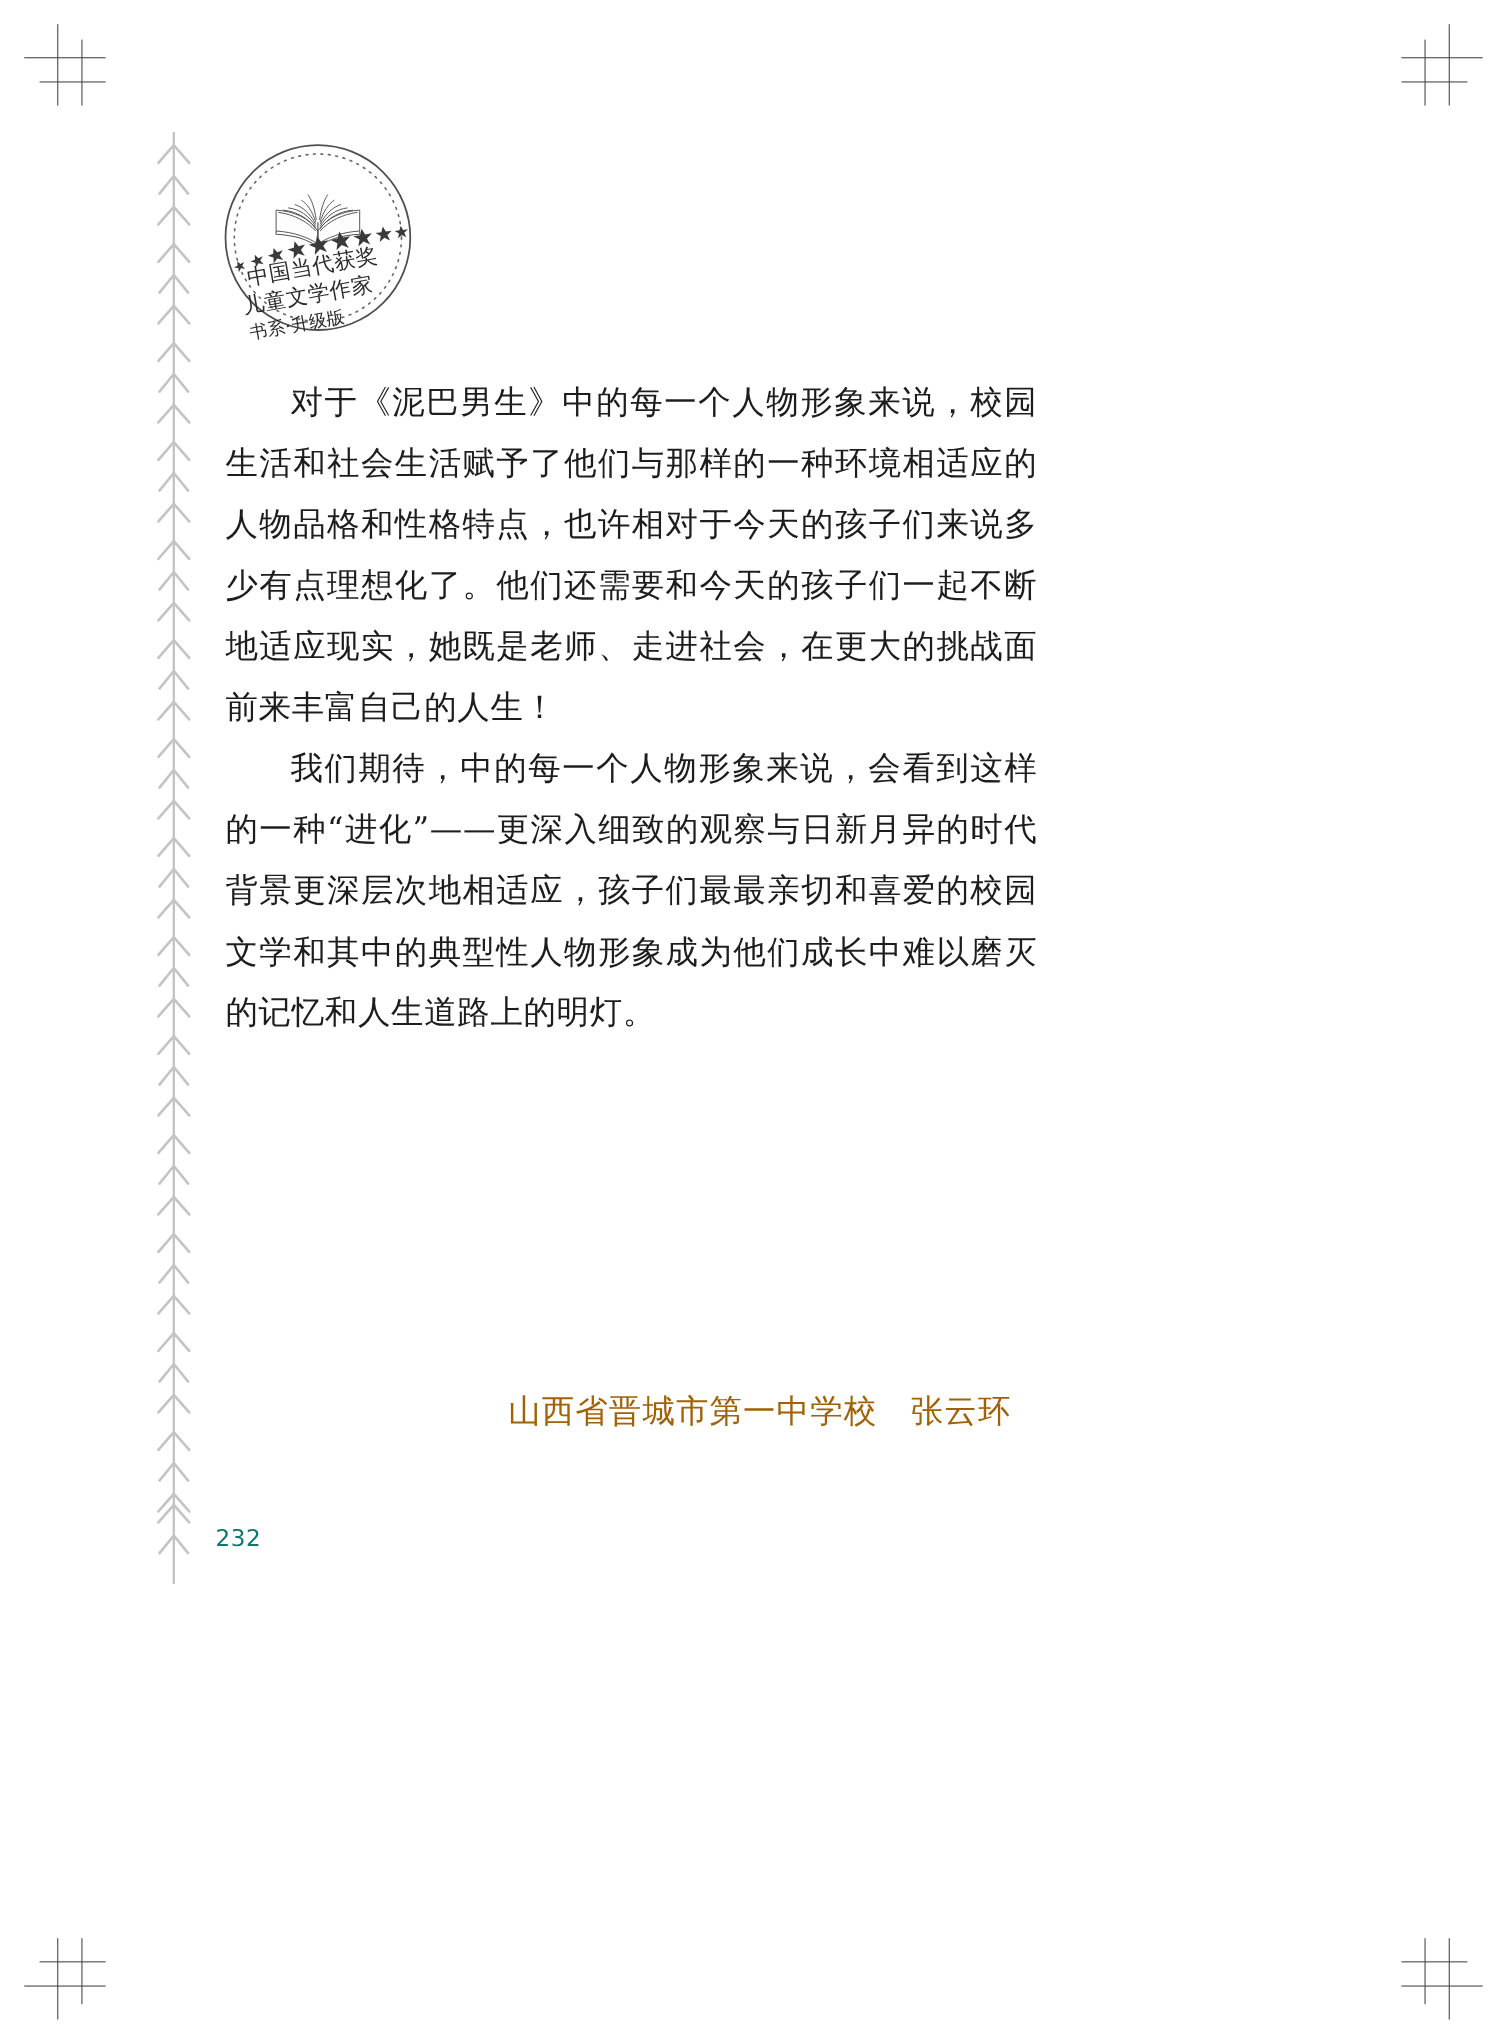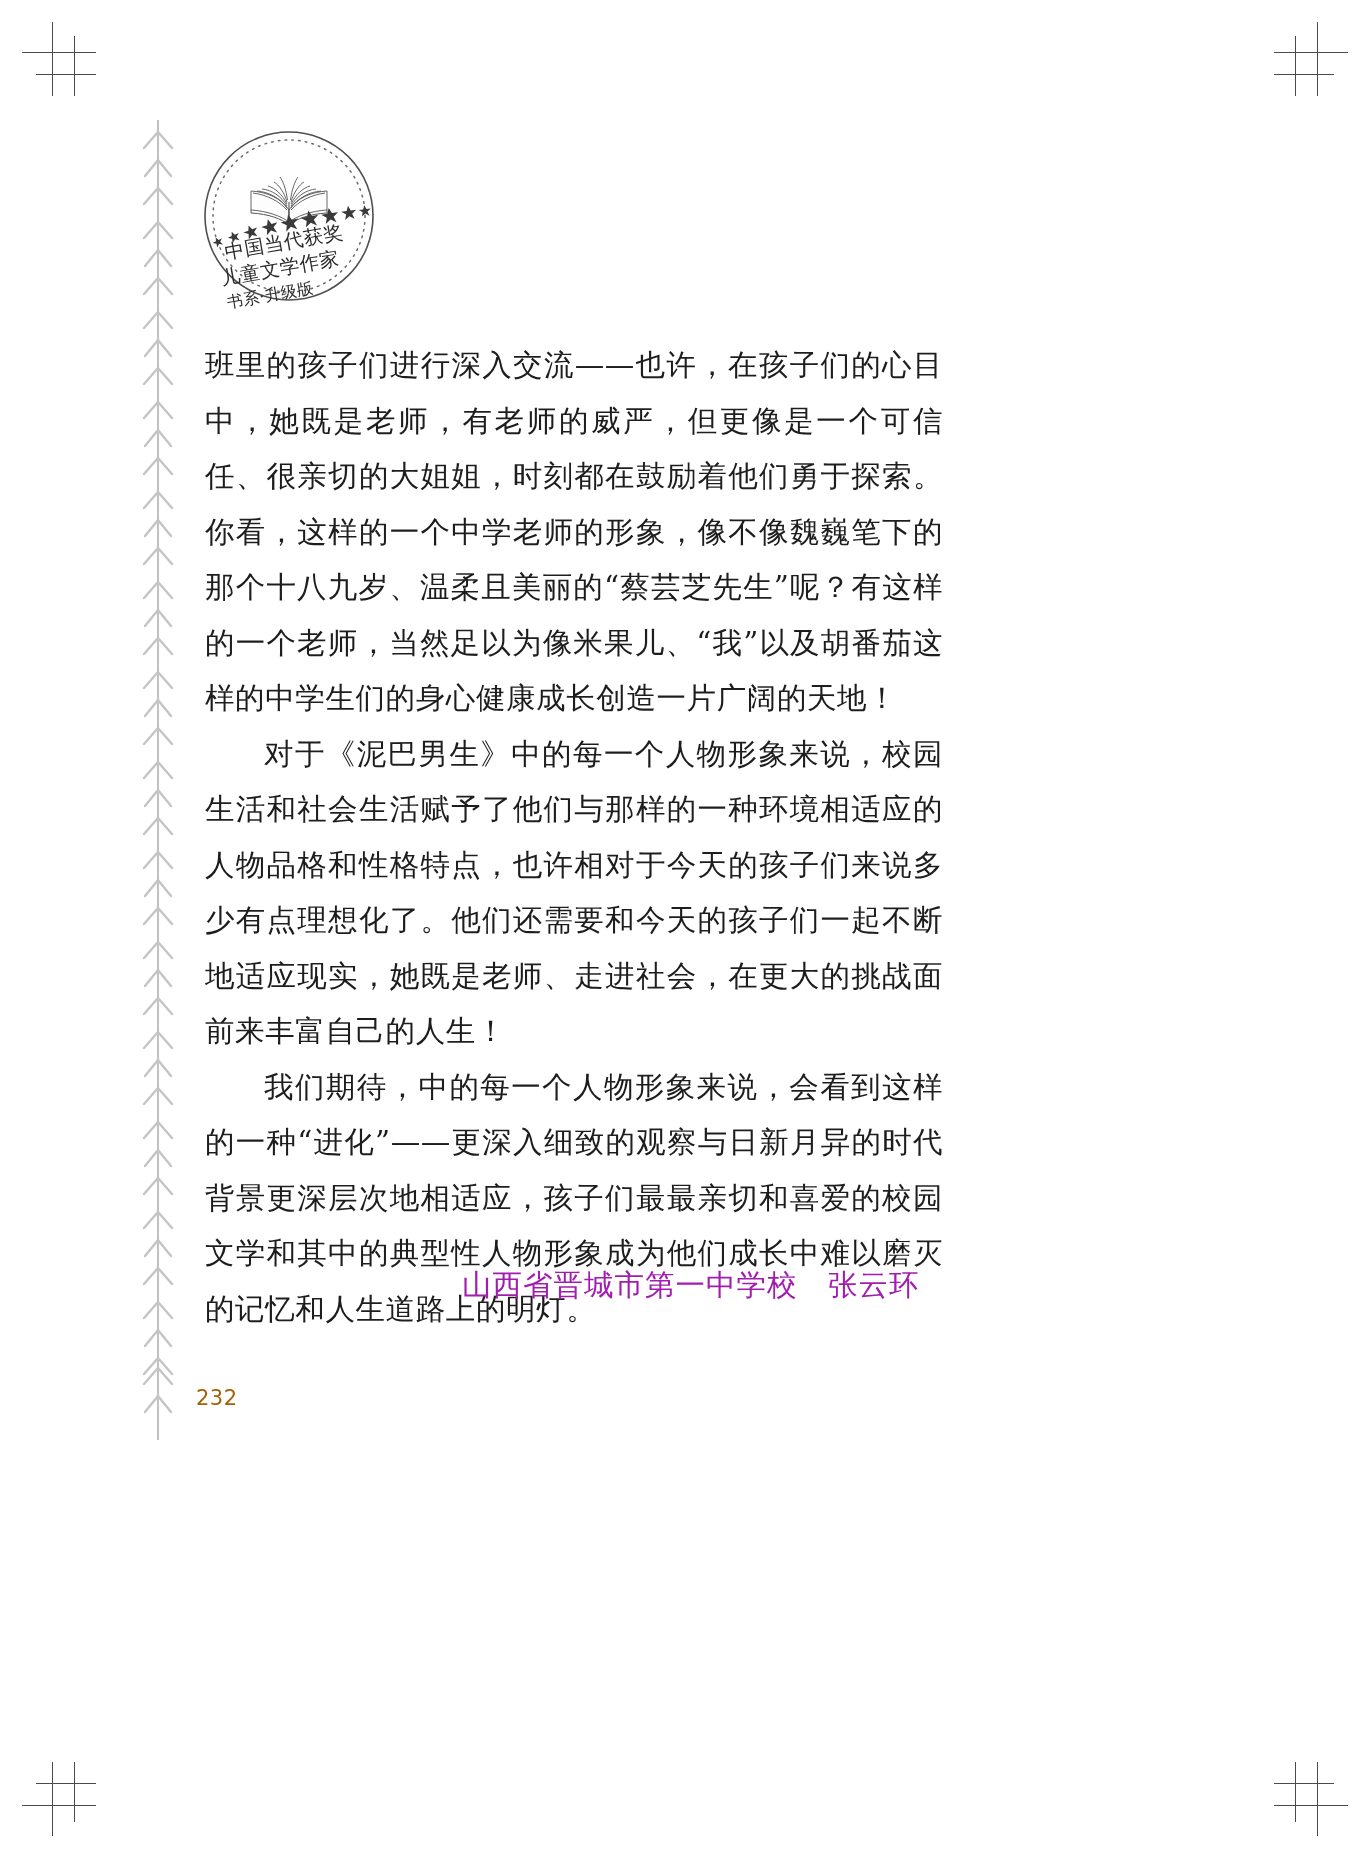--- a/index.html
+++ b/index.html
@@ -101,36 +101,36 @@
     font-weight: 400;
   }
   .para + .para { margin-top: 0; }
   .para.indent { text-indent: 2em; }
 
   
   #signature {
     position: absolute;
     left: 462px;
     top: 1262px;
-    font-family: Liberation Serif, serif;
+    font-family: Liberation Mono, monospace;
     font-size: 29.5px;
     line-height: 46px;
     letter-spacing: 1px;
-    color: #a21caf;
+    color: #a16207;
     white-space: pre;
   }
 
   
   #page-number {
     position: absolute;
     left: 196px;
     top: 1386px;
     font-family: "DejaVu Sans", "Liberation Sans", sans-serif;
     font-size: 21px;
-    color: #a16207;
+    color: #0f766e;
     letter-spacing: 0.5px;
   }
 </style>
 </head>
 <body>
 
 <div id="page">
 
   <div class="crop" id="crop-tl">
     <div class="h h1"></div>
@@ -308,21 +308,20 @@
 
       <g font-family="DejaVu Serif, Liberation Serif, serif" fill="#2b2b2b">
         <text x="30" y="131" font-size="19.5" letter-spacing="0.5" transform="rotate(-10 30 131)">中国当代获奖</text>
         <text x="26" y="157" font-size="19.5" letter-spacing="0.5" transform="rotate(-10 26 157)">儿童文学作家</text>
         <text x="32" y="180" font-size="16" letter-spacing="0.4" transform="rotate(-10 32 180)">书系·升级版</text>
       </g>
     </svg>
   </div>
 
   <div id="text-column">
-    <p class="para">班里的孩子们进行深入交流——也许，在孩子们的心目中，她既是老师，有老师的威严，但更像是一个可信任、很亲切的大姐姐，时刻都在鼓励着他们勇于探索。你看，这样的一个中学老师的形象，像不像魏巍笔下的那个十八九岁、温柔且美丽的“蔡芸芝先生”呢？有这样的一个老师，当然足以为像米果儿、“我”以及胡番茄这样的中学生们的身心健康成长创造一片广阔的天地！</p>
     <p class="para indent">对于《泥巴男生》中的每一个人物形象来说，校园生活和社会生活赋予了他们与那样的一种环境相适应的人物品格和性格特点，也许相对于今天的孩子们来说多少有点理想化了。他们还需要和今天的孩子们一起不断地适应现实，她既是老师、走进社会，在更大的挑战面前来丰富自己的人生！</p>
     <p class="para indent">我们期待，中的每一个人物形象来说，会看到这样的一种“进化”——更深入细致的观察与日新月异的时代背景更深层次地相适应，孩子们最最亲切和喜爱的校园文学和其中的典型性人物形象成为他们成长中难以磨灭的记忆和人生道路上的明灯。</p>
   </div>
 
   <div id="signature">山西省晋城市第一中学校　张云环</div>
 
   <div id="page-number">232</div>
 
 </div>
 

